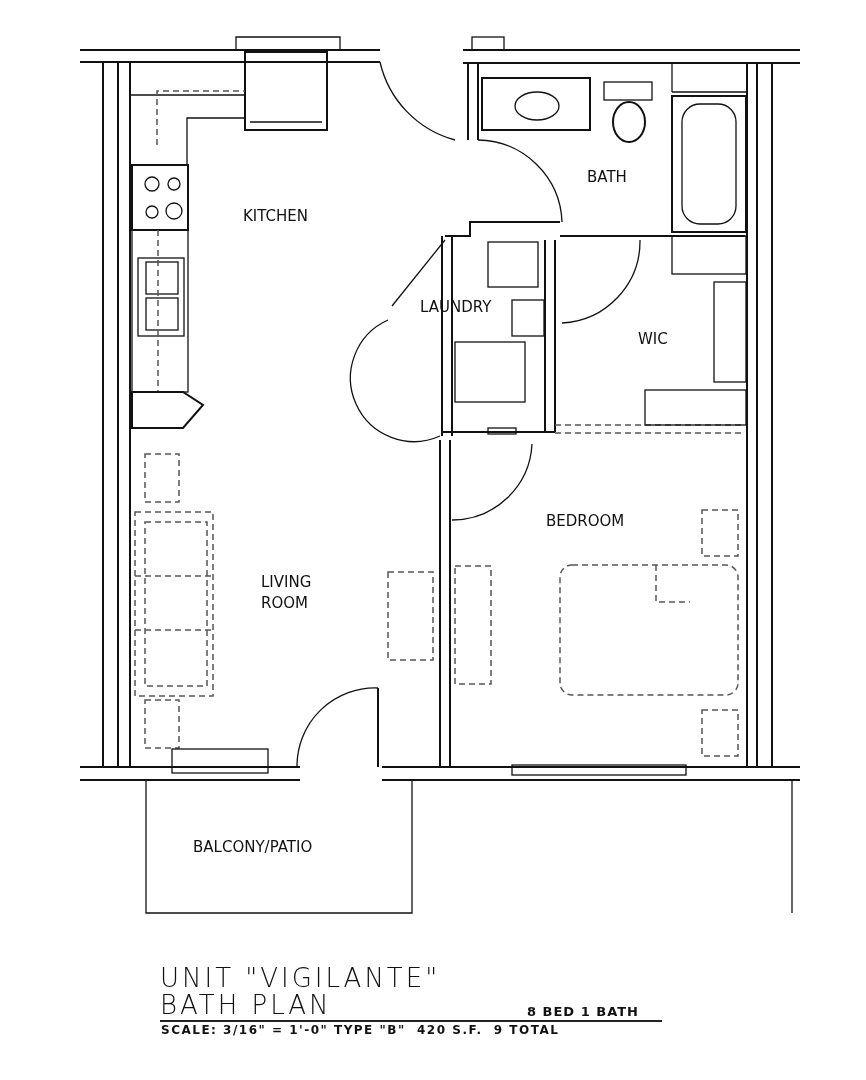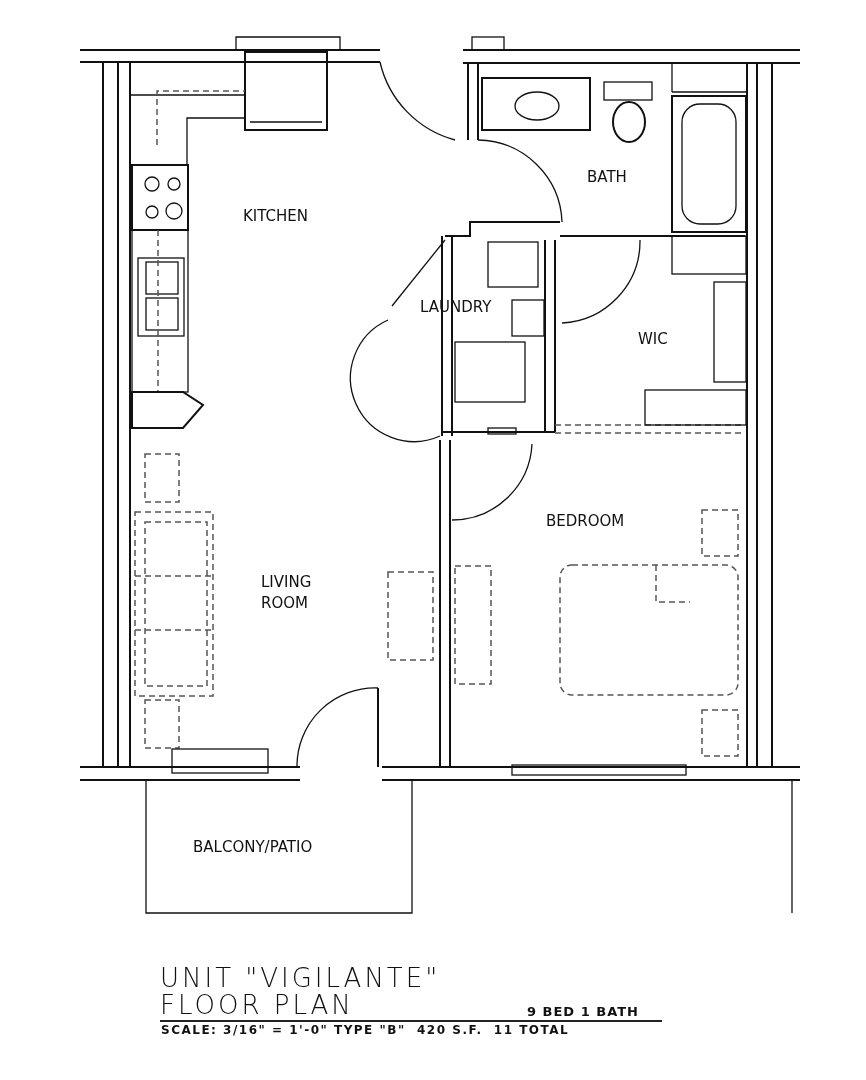--- a/index.html
+++ b/index.html
@@ -139,16 +139,16 @@
   <text class="lbl" x="420" y="312">LAUNDRY</text>
   <text class="lbl" x="587" y="182">BATH</text>
   <text class="lbl" x="638" y="344">WIC</text>
   <text class="lbl" x="261" y="587">LIVING</text>
   <text class="lbl" x="261" y="608">ROOM</text>
   <text class="lbl" x="546" y="526">BEDROOM</text>
   <text class="lbl" x="193" y="852">BALCONY/PATIO</text>
 </svg>
 
 <div id="title-line1" class="title">UNIT "VIGILANTE"</div>
-<div id="title-line2" class="title">FLOOR PLAN</div>
-<div id="bedbath" class="title">9 BED 1 BATH</div>
+<div id="title-line2" class="title">BATH PLAN</div>
+<div id="bedbath" class="title">8 BED 1 BATH</div>
 <div id="title-rule"></div>
-<div id="scale-line" class="title"><span>SCALE: 3/16" = 1'-0"</span> <span>TYPE "B"</span>  <span>420 S.F.</span>  <span>11 TOTAL</span></div>
+<div id="scale-line" class="title"><span>SCALE: 3/16" = 1'-0"</span> <span>TYPE "B"</span>  <span>420 S.F.</span>  <span>9 TOTAL</span></div>
 
 </body></html>

